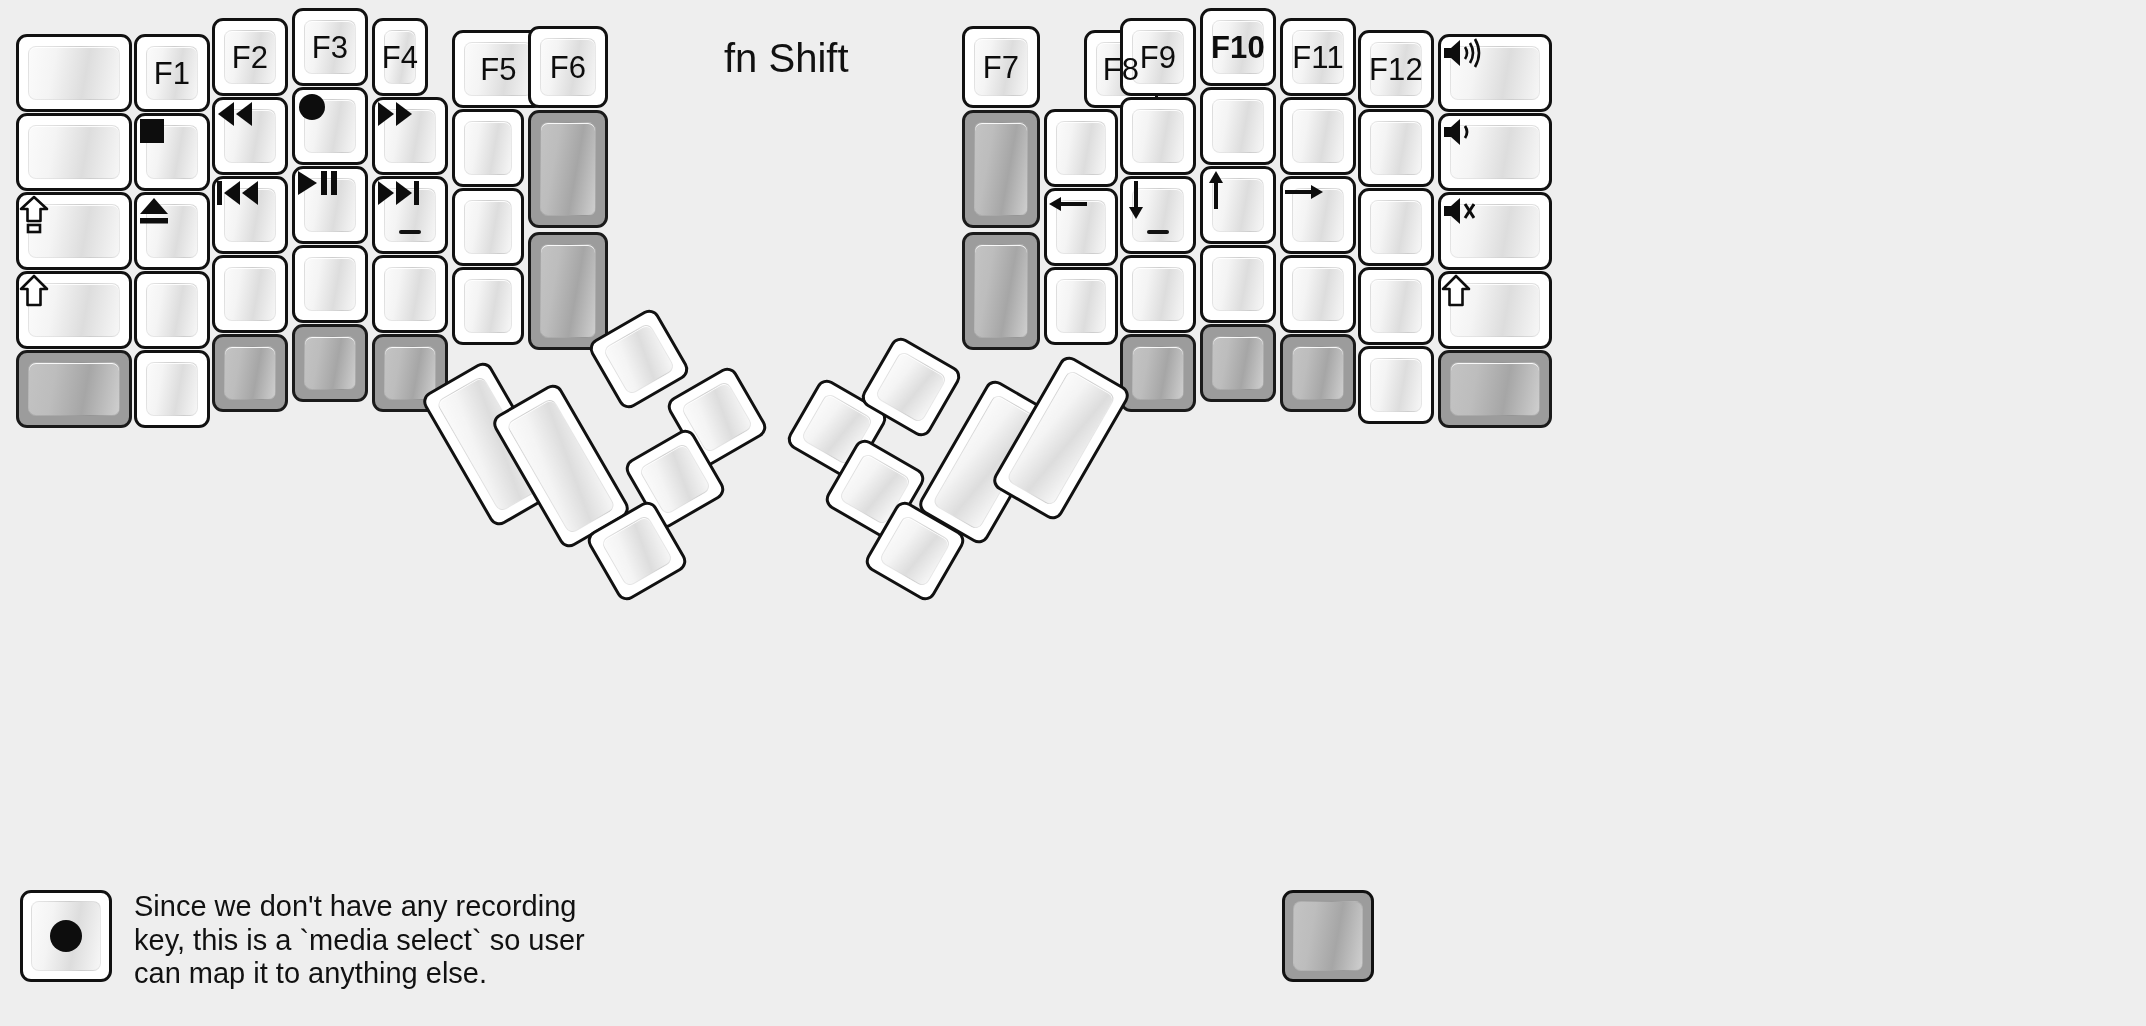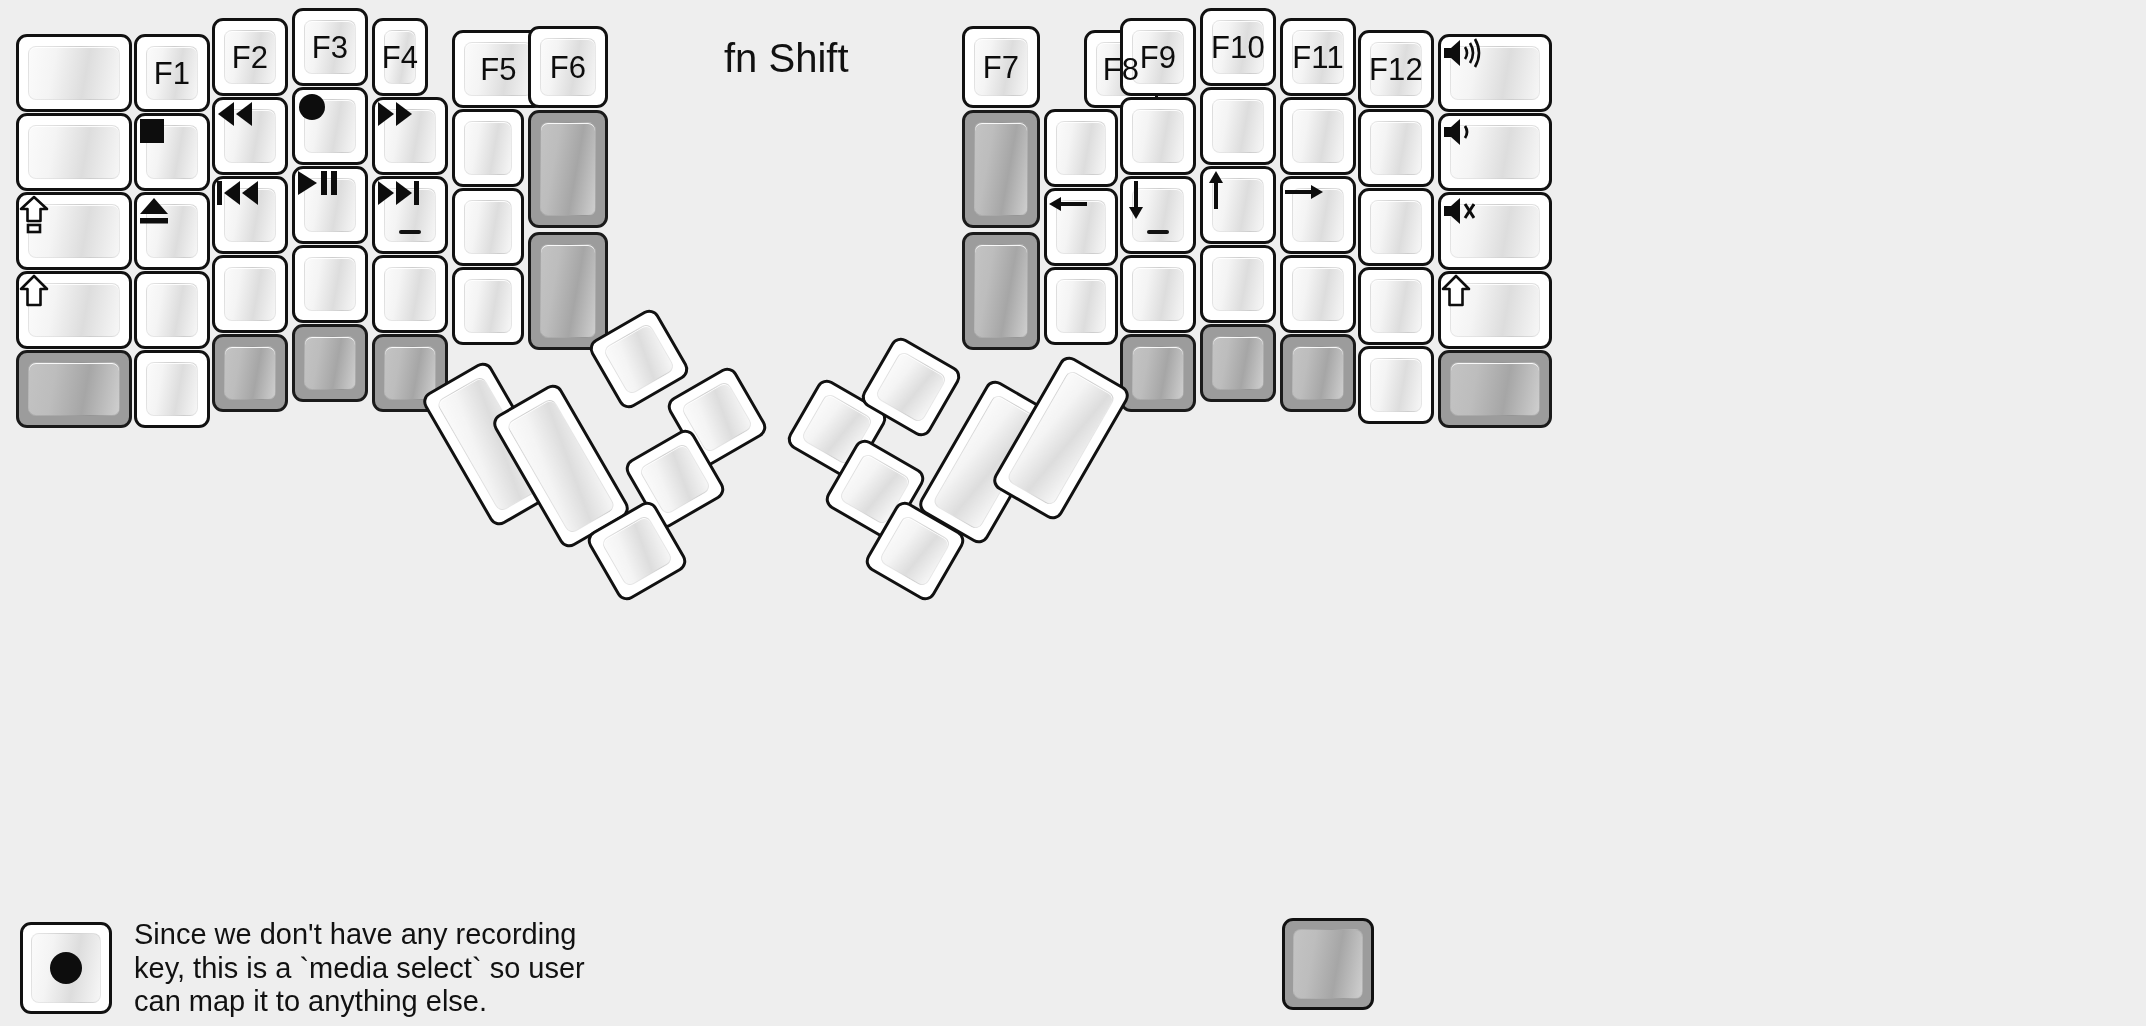--- a/index.html
+++ b/index.html
@@ -49,21 +49,21 @@
   }
 
   
   #title{
     position:absolute;left:724px;top:36px;
     font-size:40px;color:#111;white-space:nowrap;
   }
 
   
   #legend{position:absolute;left:0;top:876px;width:2146px;height:150px;}
-  .leg{position:absolute;display:flex;align-items:center;margin-top:28px;}
+  .leg{position:absolute;display:flex;align-items:flex-start;}
   .leg .lkey{
     position:relative;width:92px;height:92px;flex:0 0 auto;
     border:3px solid #111;border-radius:11px;background:#fff;box-sizing:border-box;
   }
   .leg .lkey .cap{
     position:absolute;left:8px;right:8px;top:8px;bottom:8px;border-radius:8px;
     border:1px solid rgba(0,0,0,.07);
     background:linear-gradient(100deg,#fbfbfb 0%,#f4f4f4 28%,#dddddd 62%,#f7f7f7 100%);
   }
   .leg .lkey.trans{background:#9c9c9c;}
@@ -294,21 +294,21 @@
           </svg>
         </div>
         <div class="bump"></div>
       </div>
       <div class="key" style="left: 1120px; top: 255px; width: 76px; height: 78px;">
         <div class="cap"></div>
       </div>
       <div class="key trans" style="left: 1120px; top: 334px; width: 76px; height: 78px;">
         <div class="cap"></div>
       </div>
-      <div class="key" style="left: 1200px; top: 8px; width: 76px; height: 78px;">
+      <div class="key" style="left: 1200px; top: 8px; width: 76px; height: 78px; font-weight: bold;">
         <div class="cap"></div>
         <div class="lbl">F10</div>
       </div>
       <div class="key" style="left: 1200px; top: 87px; width: 76px; height: 78px;">
         <div class="cap"></div>
       </div>
       <div class="key" style="left: 1200px; top: 166px; width: 76px; height: 78px;">
         <div class="cap"></div>
         <div class="lbl glyph">
           <svg width="26" height="42" viewBox="0 0 26 42">

